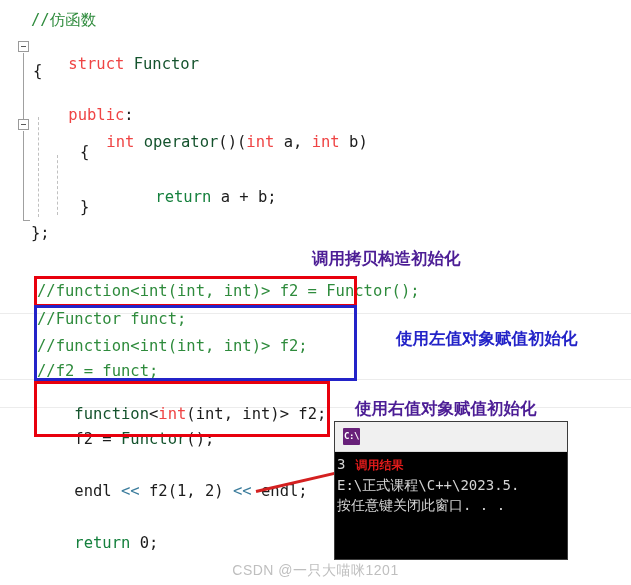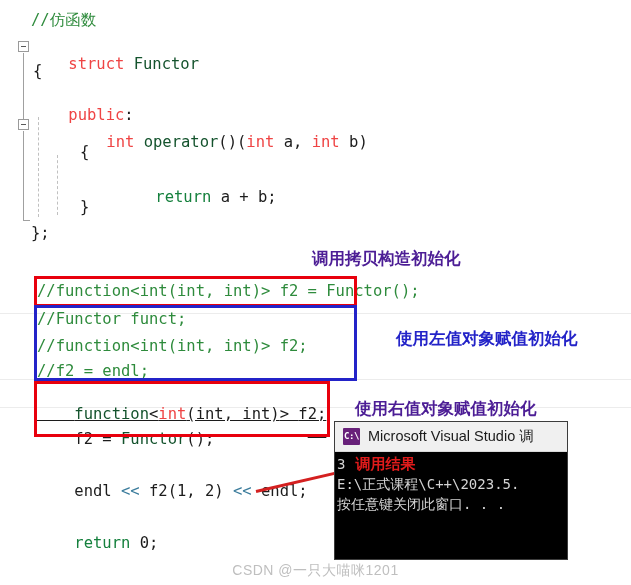--- a/index.html
+++ b/index.html
@@ -163,21 +163,21 @@
     font-family: "DejaVu Sans Mono", monospace;
     font-size: 14px;
     line-height: 20px;
     color: #d4d4d4;
     white-space: pre;
   }
   .con-result {
     color: #e01b1b;
     font-family: "Liberation Sans", sans-serif;
     font-weight: bold;
-    font-size: 15px;
+    font-size: 12px;
     line-height: 20px;
   }
   #con-first-row {
     display: flex;
     align-items: baseline;
     gap: 10px;
   }
 
   
   #watermark {
@@ -234,23 +234,23 @@
   <div class="sep-rule" style="left:0px; top:313px; width:631px;"></div>
   <div class="sep-rule" style="left:0px; top:379px; width:631px;"></div>
   <div class="sep-rule" style="left:0px; top:407px; width:631px;"></div>
 
   <div class="code-line cmt" style="left:37px; top:283px;">//function&lt;int(int, int)&gt; f2 = Functor();</div>
 
   <div class="code-line cmt" style="left:37px; top:311px;">//Functor funct;</div>
 
   <div class="code-line cmt" style="left:37px; top:338px;">//function&lt;int(int, int)&gt; f2;</div>
 
-  <div class="code-line cmt" style="left:37px; top:363px;">//f2 = endl;</div>
-
-  <div class="code-line" style="left:37px; top:389px;text-decoration:underline;">
+  <div class="code-line cmt" style="left:37px; top:363px;">//f2 = funct;</div>
+
+  <div class="code-line" style="left:37px; top:389px;">
     <span class="typ">function</span><span class="pln">&lt;</span><span class="kw">int</span><span class="pln">(int, int)</span><span class="pln">&gt;</span><span class="pln"> </span><span class="pln">f2;</span>
   </div>
 
   <div class="code-line" style="left:37px; top:414px;">
     <span class="pln">f2 = </span><span class="typ">Functor</span><span class="pln">();</span>
   </div>
 
   <div class="code-line" style="left:37px; top:466px;">
     <span class="pln">endl</span><span class="pln"> </span><span class="op">&lt;&lt;</span><span class="pln"> </span><span class="pln">f2(1, 2)</span><span class="pln"> </span><span class="op">&lt;&lt;</span><span class="pln"> </span><span class="pln">endl;</span>
   </div>
@@ -271,21 +271,20 @@
 
 <div class="anno-text anno-blue" style="left:368px; top:328px;margin-left:28px;">使用左值对象赋值初始化</div>
 
 <div class="anno-text anno-red" style="left:355px; top:398px;text-align:center;">使用右值对象赋值初始化</div>
 
 <div class="anno-line" style="left:256px; top:490px; width:95px; transform: rotate(-13deg);"></div>
 
 <div id="console-window">
   <div id="console-titlebar">
     <div id="console-icon">C:\</div>
-    <div id="console-title">Microsoft Visual Studio 调</div>
   </div>
   <div id="console-body">
     <div id="con-first-row">
       <span class="con-line">3</span>
       <span class="con-result">调用结果</span>
     </div>
     <div class="con-line">E:\正式课程\C++\2023.5.</div>
     <div class="con-line">按任意键关闭此窗口. . .</div>
   </div>
 </div>

